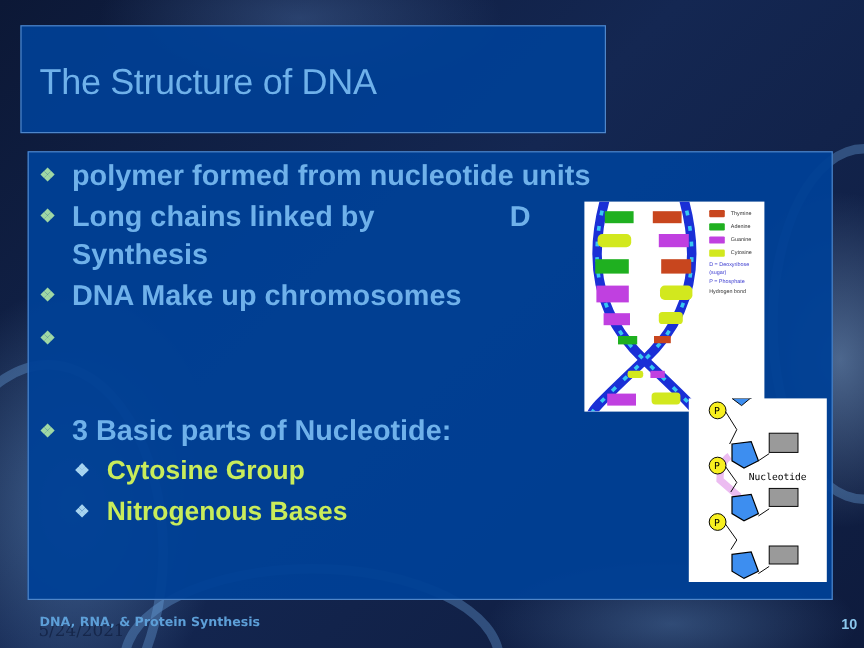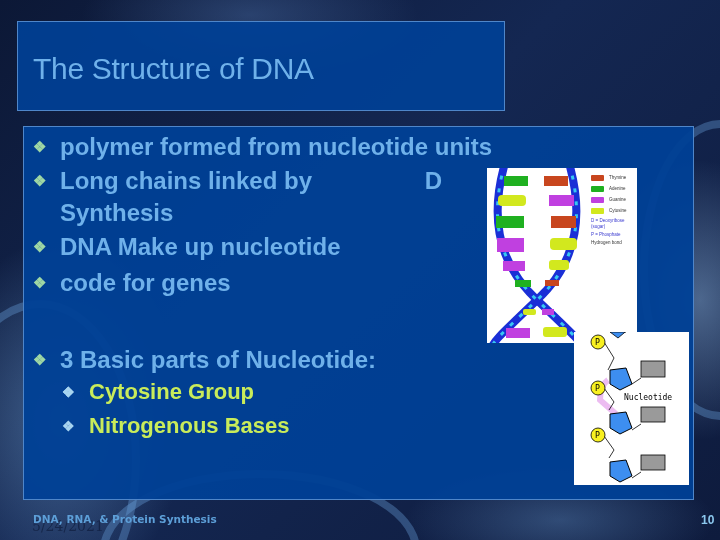--- a/index.html
+++ b/index.html
@@ -100,25 +100,24 @@
       <span>polymer formed from nucleotide units</span>
     </li>
     <li class="bullet wrap">
       <span class="mark">❖</span>
       <span>Long chains linked by</span>
       <span style="margin-left:106px;">D</span><br>
       <span>Synthesis</span>
     </li>
     <li class="bullet">
       <span class="mark">❖</span>
-      <span>DNA Make up nucleotide</span>
+      <span>DNA Make up chromosomes</span>
     </li>
     <li class="bullet">
       <span class="mark">❖</span>
-      <span>code for genes</span>
     </li>
   </ul>
   <div class="bullet main-b5">
     <span class="mark">❖</span>
     <span>3 Basic parts of Nucleotide:</span>
   </div>
   <ul class="sub-list">
     <li class="sub">
       <span class="mark">❖</span>
     </li>

